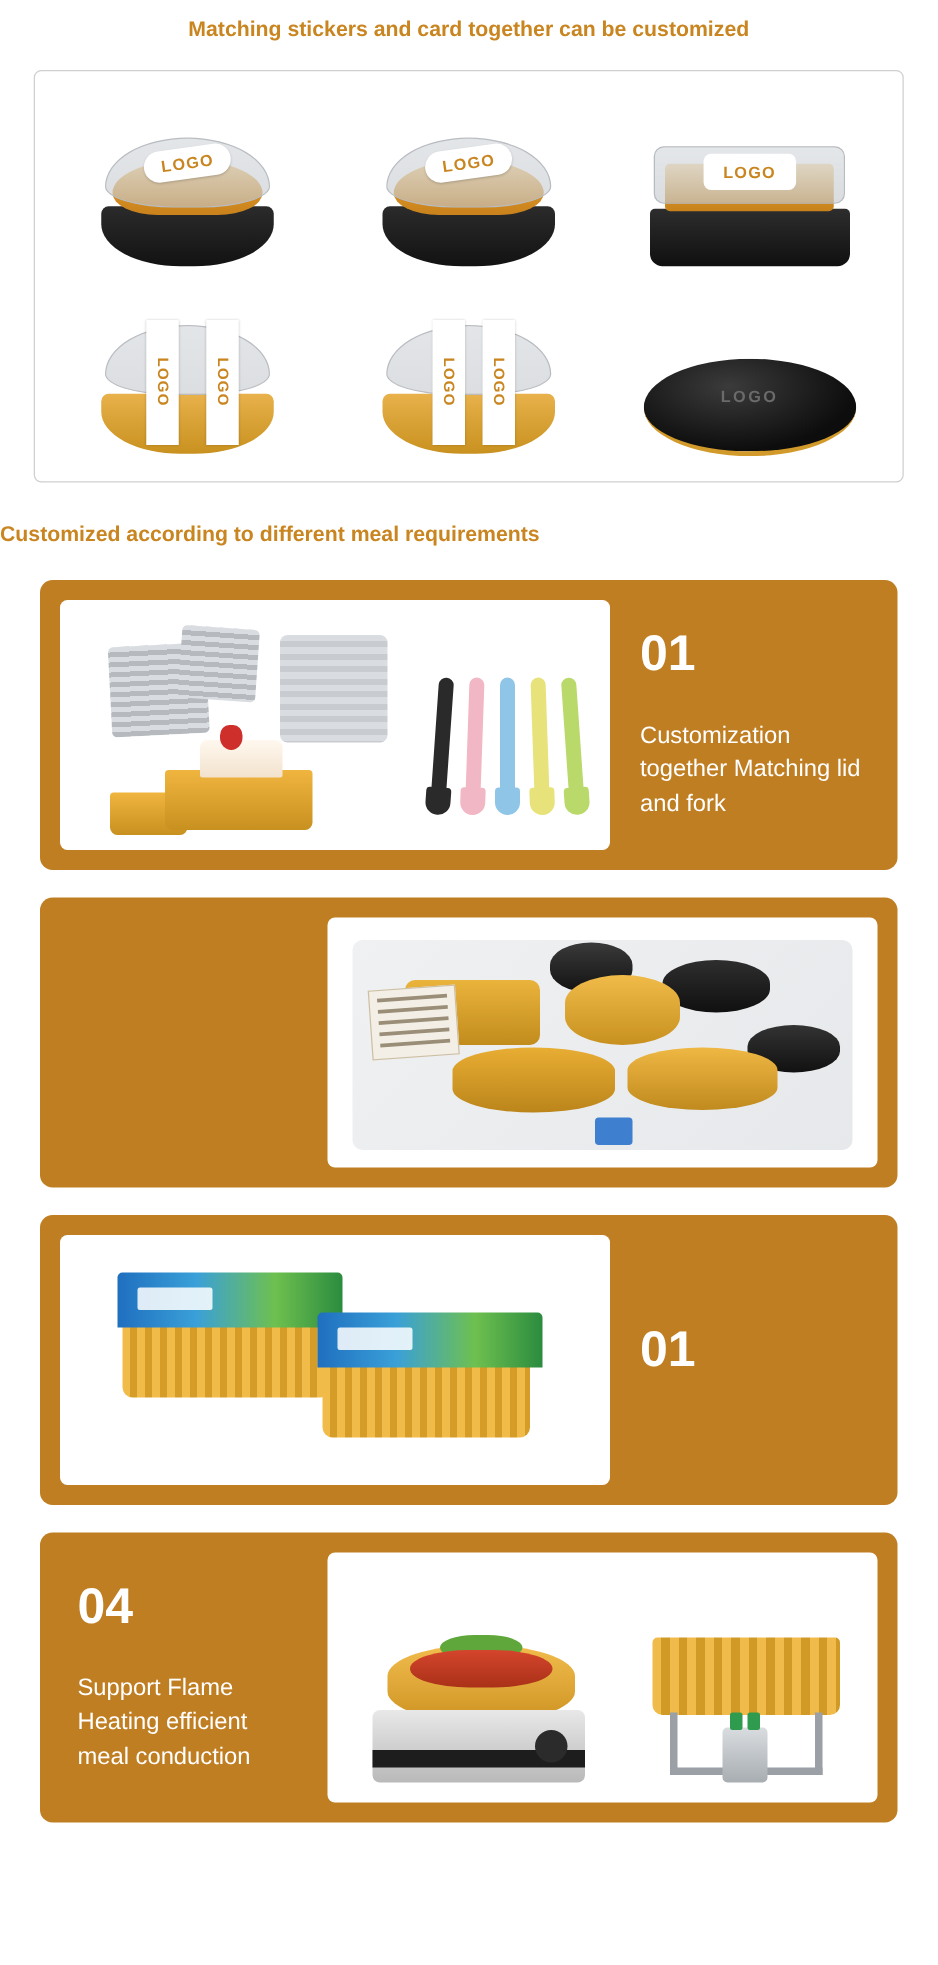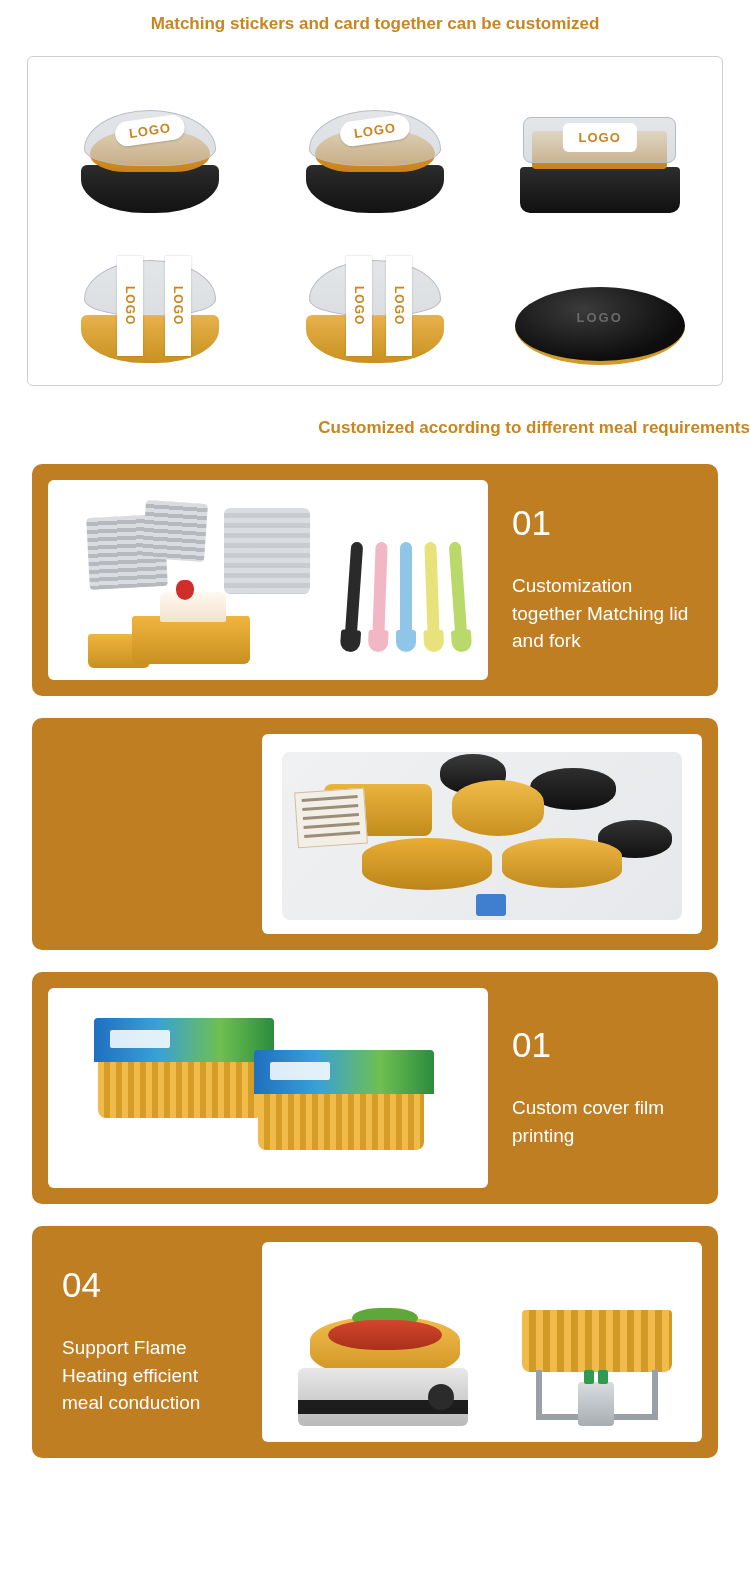--- a/index.html
+++ b/index.html
@@ -198,21 +198,21 @@
     top: 38%;
     transform: translate(-50%, -50%);
     color: #6a6a6a;
     font-weight: bold;
     font-size: 13px;
     letter-spacing: 2px;
   }
 
   
   .section-caption {
-    text-align: right;
+    text-align: left;
     font-size: 17px;
     font-weight: bold;
     color: #c9851f;
     margin: 32px 0 0 0;
   }
 
   
   .cards { margin-top: 26px; }
   .card {
     position: relative;
@@ -235,22 +235,22 @@
     overflow: hidden;
     flex: none;
   }
   .card-text {
     flex: 1;
     color: #fff;
     padding: 0 6px 0 10px;
   }
   .card.text-left .card-text { padding: 0 10px 0 14px; }
   .card-num {
-    font-size: 35px;
-    font-weight: normal;
+    font-size: 40px;
+    font-weight: bold;
     line-height: 1;
     margin-bottom: 16px;
     color: #ffffff;
   }
   .card-desc {
     font-size: 19px;
     line-height: 1.45;
     color: #ffffff;
     margin-top: 32px;
   }
@@ -570,21 +570,20 @@
           <div class="sealed b">
             <div class="pan"></div>
             <div class="film">
                 <div class="strip"></div>
               </div>
           </div>
         </div>
       </div>
       <div class="card-text">
         <div class="card-num">01</div>
-        <div class="card-desc">Custom cover film printing</div>
       </div>
     </div>
 
     <div class="card text-left">
       <div class="card-photo">
         <div class="art">
           <div class="wok">
             <div class="herb"></div>
             <div class="food"></div>
           </div>

